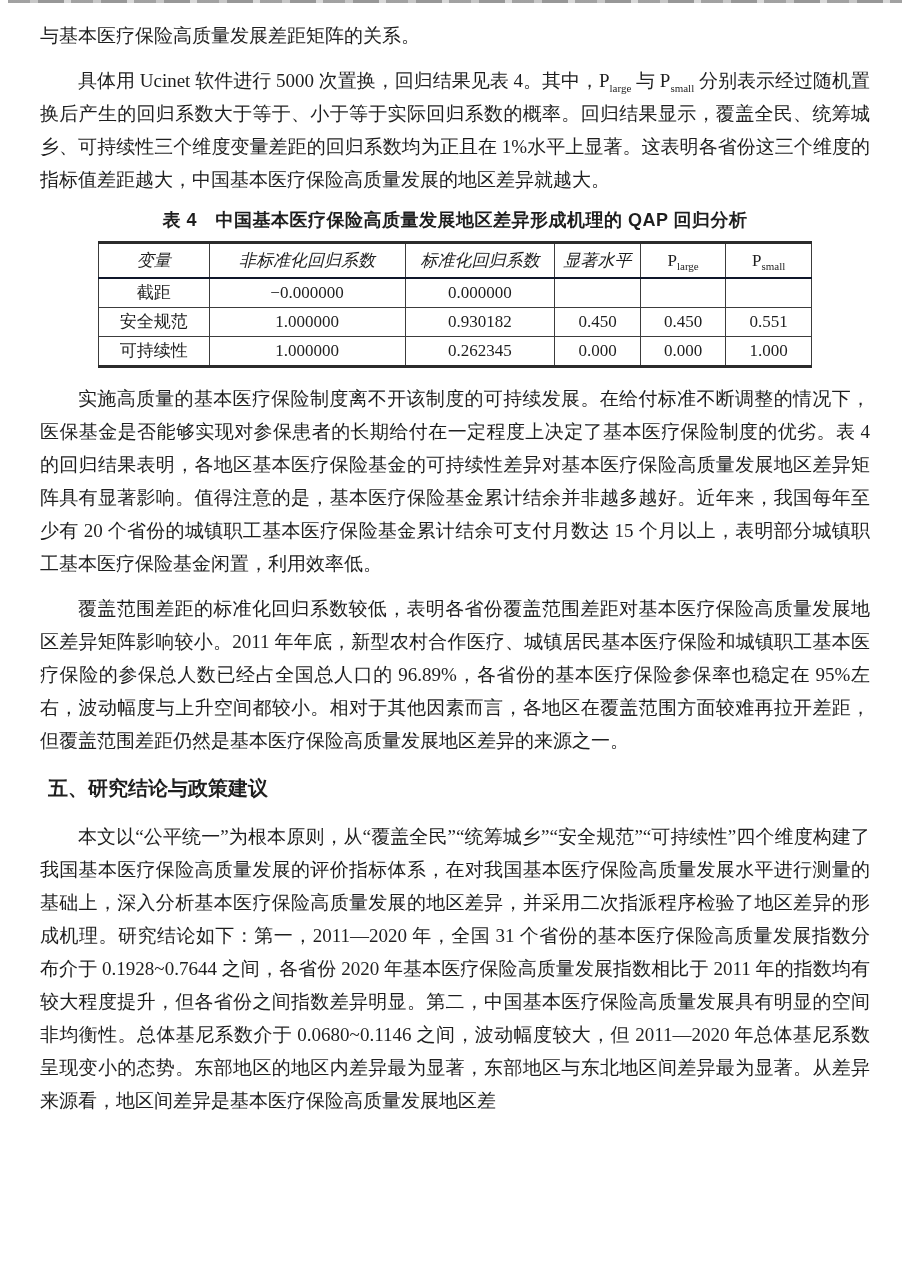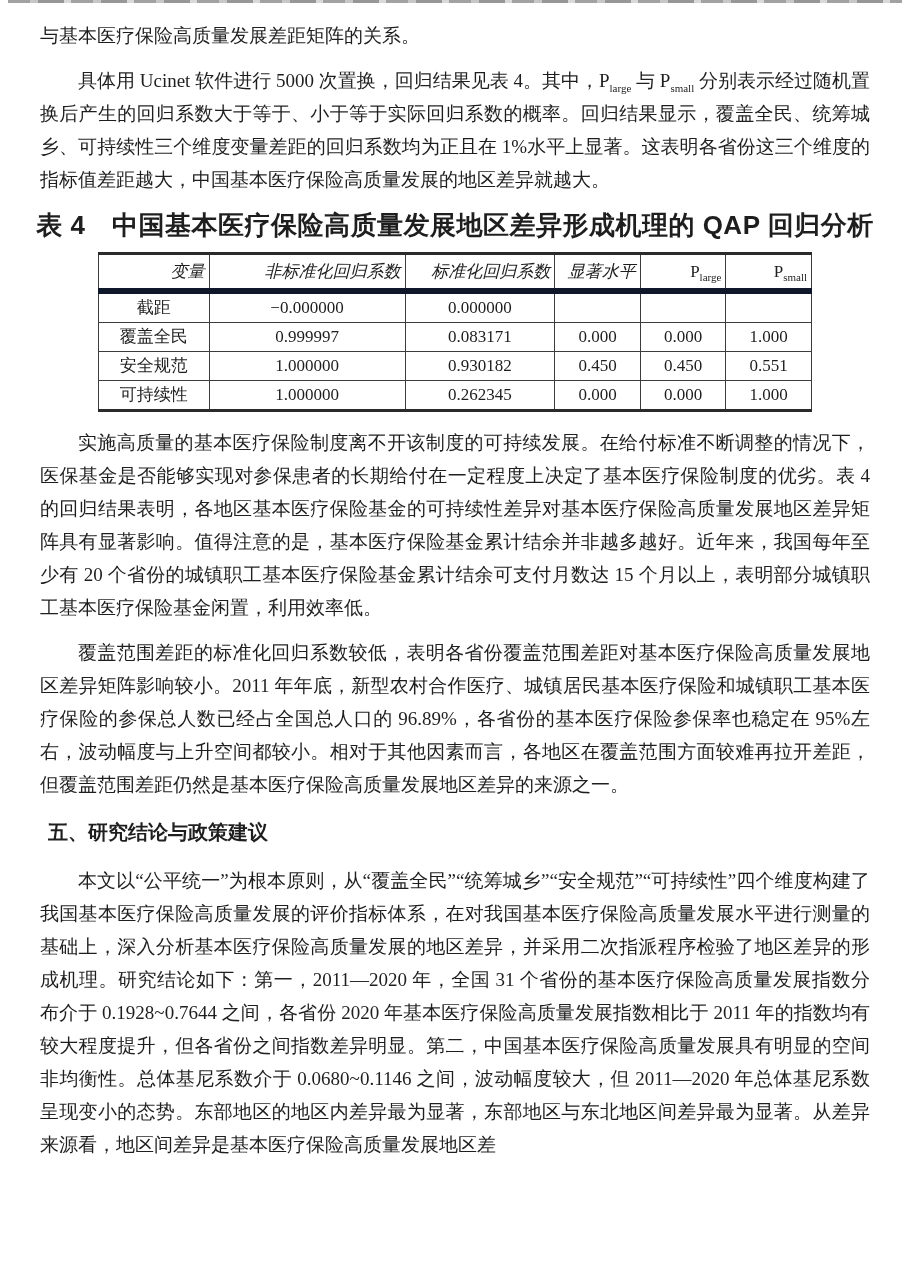--- a/index.html
+++ b/index.html
@@ -48,21 +48,21 @@
   }
   sub.subsc {
     font-size: 11px;
     line-height: 0;
   }
   .tbl-title {
     margin: 11px 0 9px 0;
     text-align: center;
     font-family: "Liberation Sans", "DejaVu Sans", sans-serif;
     font-weight: bold;
-    font-size: 26px;
+    font-size: 18px;
     letter-spacing: 0.5px;
   }
   table.qap {
     width: 714px;
     margin: 0 auto;
     border-collapse: collapse;
     border-top: 3px solid #2b2b2b;
     border-bottom: 3px solid #2b2b2b;
     font-size: 17px;
     table-layout: fixed;
@@ -73,22 +73,21 @@
     padding: 0 4px;
     height: 28px;
     line-height: 28px;
     font-weight: normal;
     overflow: hidden;
     white-space: nowrap;
   }
   table.qap thead th {
     height: 33px;
     line-height: 33px;
-    border-bottom: 6px solid #0f172a;
-    text-align: right;
+    border-bottom: 2px solid #0f172a;
   }
   table.qap thead th.kai {
     font-style: italic; 
   }
   .heading {
     margin: 15px 0 15px 0;
     padding-left: 20px;
     font-family: Liberation Serif, serif;
     font-weight: bold;
     font-size: 20px;
@@ -132,28 +131,20 @@
     <tbody>
       <tr>
         <td>截距</td>
         <td>−0.000000</td>
         <td>0.000000</td>
         <td></td>
         <td></td>
         <td></td>
       </tr>
       <tr>
-        <td>覆盖全民</td>
-        <td>0.999997</td>
-        <td>0.083171</td>
-        <td>0.000</td>
-        <td>0.000</td>
-        <td>1.000</td>
-      </tr>
-      <tr>
         <td>安全规范</td>
         <td>1.000000</td>
         <td>0.930182</td>
         <td>0.450</td>
         <td>0.450</td>
         <td>0.551</td>
       </tr>
       <tr>
         <td>可持续性</td>
         <td>1.000000</td>

